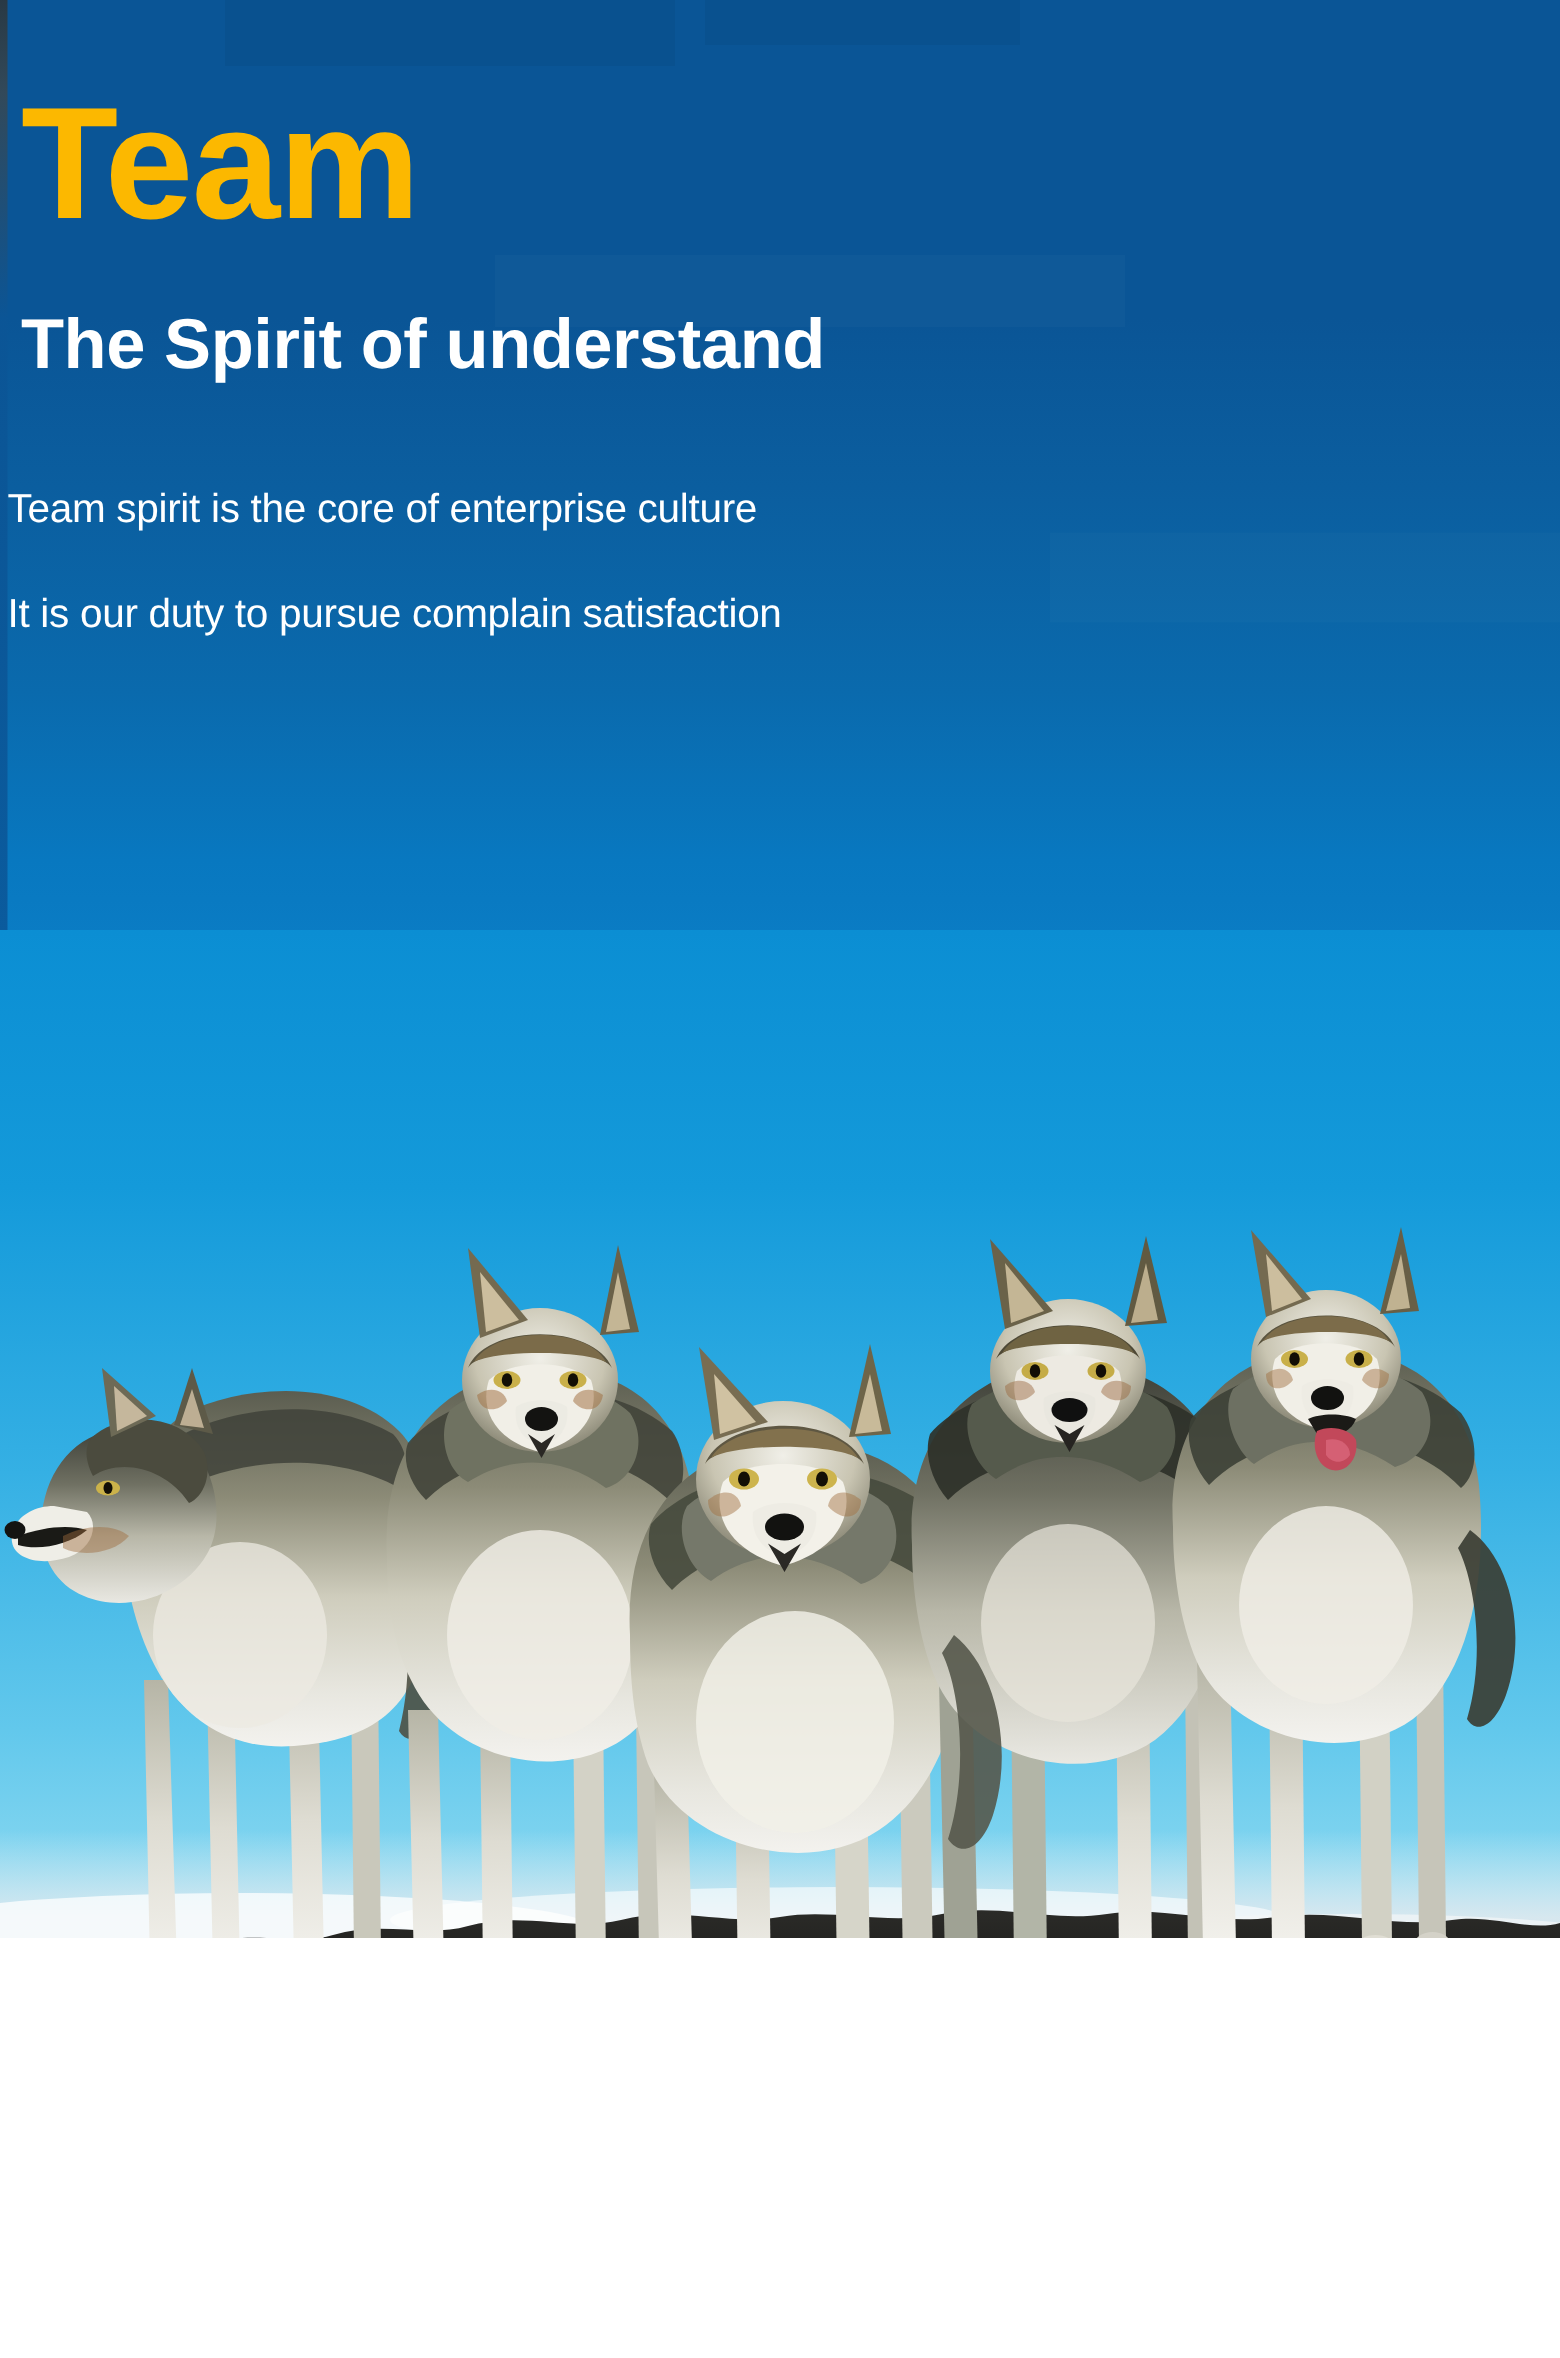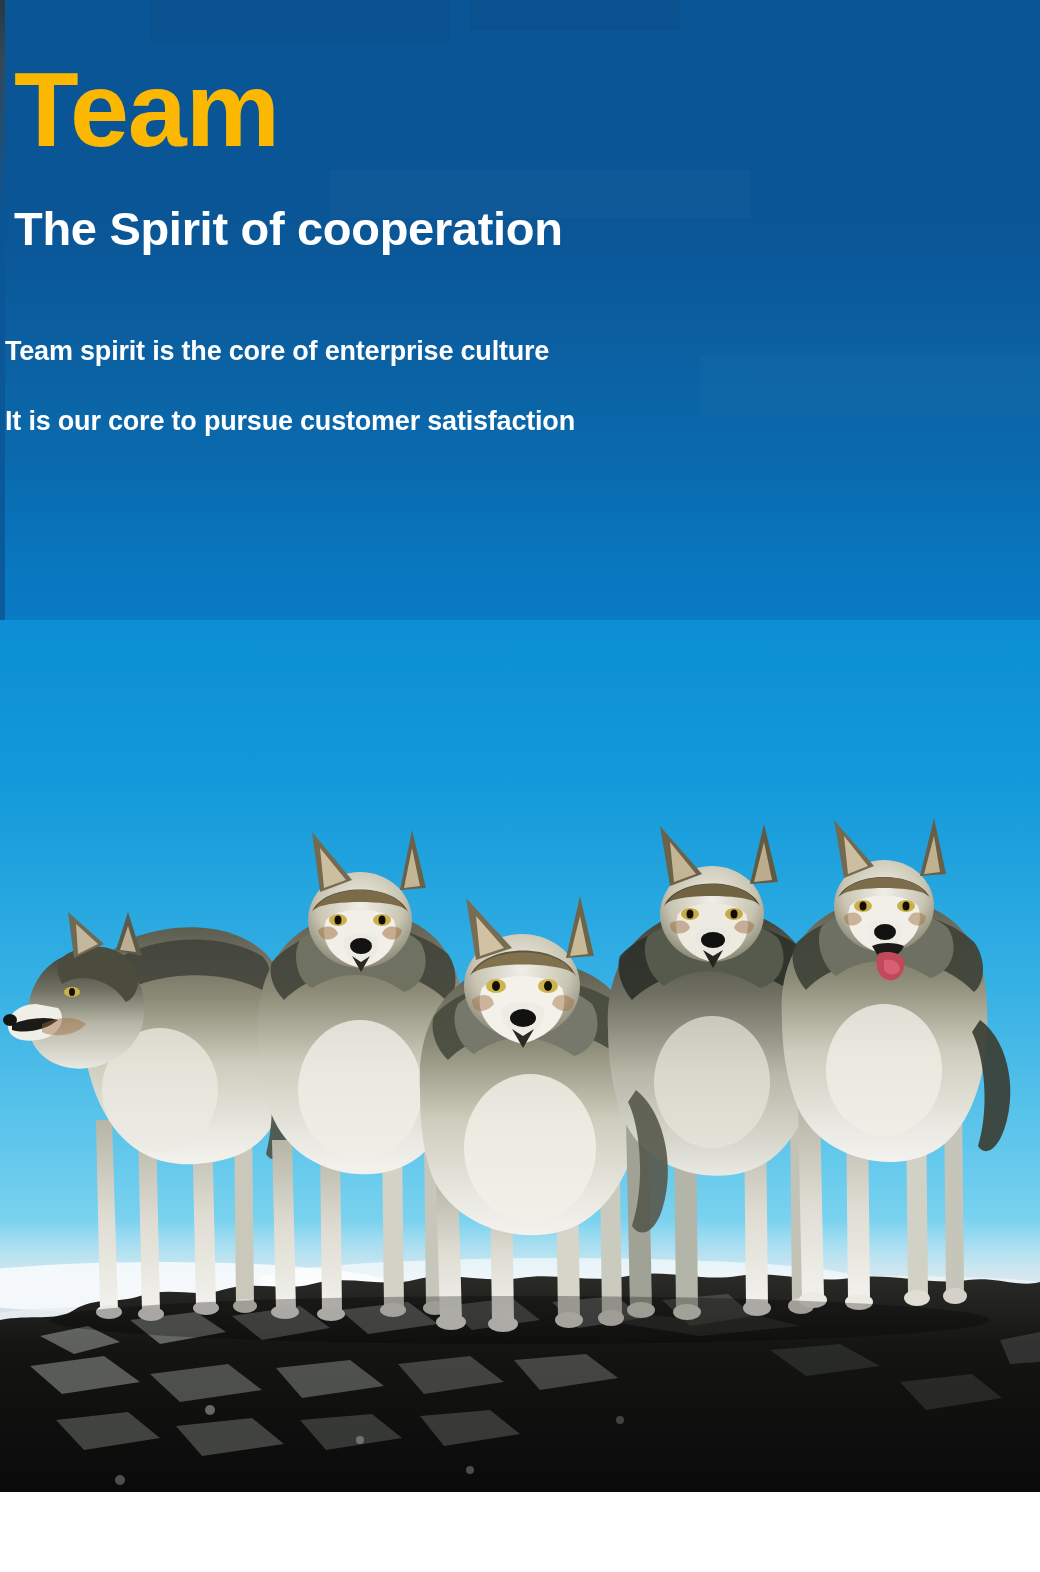--- a/index.html
+++ b/index.html
@@ -8,21 +8,21 @@
     padding: 0;
     background: #ffffff;
   }
   body {
     font-family: "Liberation Sans", sans-serif;
   }
 
   .poster {
     position: relative;
     width: 1040px;
-    height: 1492px;
+    height: 1292px;
     overflow: hidden;
     background: #0b569a;
   }
 
   
   .header {
     position: absolute;
     left: 0;
     top: 0;
     width: 1040px;
@@ -84,24 +84,24 @@
   }
 
   .bullets {
     position: absolute;
     left: 5px;
     top: 326px;
     width: 1035px;
   }
   .bullet-line {
     font-size: 27px;
-    font-weight: 700;
+    font-weight: 400;
     color: #ffffff;
     line-height: 1;
-    margin: 12px 0 43px 0;
+    margin: 0 0 43px 0;
     white-space: nowrap;
     letter-spacing: -0.2px;
   }
   .bullet-line:last-child { margin-bottom: 0; }
 
   
   .photo {
     position: absolute;
     left: 0;
     top: 620px;
@@ -123,25 +123,25 @@
 
   <div class="header">
     <div class="header-blotch hb1"></div>
     <div class="header-blotch hb2"></div>
     <div class="header-blotch hb3"></div>
     <div class="header-blotch hb4"></div>
     <div class="left-edge-strip"></div>
 
     <div class="title-team">Team</div>
 
-    <div class="title-sub">The Spirit of cooperation</div>
+    <div class="title-sub">The Spirit of understand</div>
 
     <div class="bullets">
       <p class="bullet-line">Team spirit is the core of enterprise culture</p>
-      <p class="bullet-line">It is our core to pursue customer satisfaction</p>
+      <p class="bullet-line">It is our duty to pursue complain satisfaction</p>
     </div>
   </div>
 
   <div class="photo">
     <svg class="photo-svg" viewBox="0 0 1040 952" preserveAspectRatio="none">
       <defs>
         <linearGradient id="skyGrad" x1="0" y1="0" x2="0" y2="1">
           <stop offset="0.00" stop-color="#0b8ed3"></stop>
           <stop offset="0.18" stop-color="#149ada"></stop>
           <stop offset="0.38" stop-color="#35b0e4"></stop>

